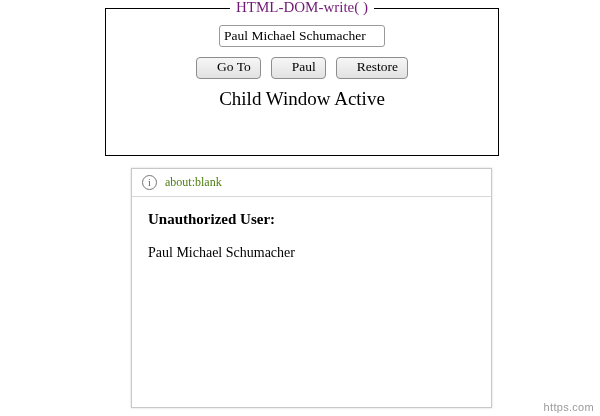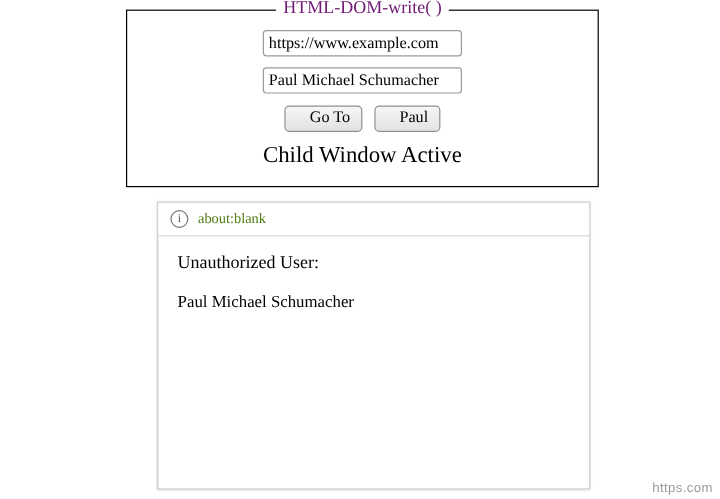--- a/index.html
+++ b/index.html
@@ -175,21 +175,21 @@
     font-family: Liberation Serif, serif;
     font-size: 12px;
     color: #4d7c0f;
   }
   .content {
     padding: 14px 16px 0 16px;
   }
   .content-heading {
     font-family: "Liberation Serif", serif;
     font-size: 15px;
-    font-weight: normal;
+    font-weight: bold;
     color: #000000;
     margin: 0 0 17px 0;
   }
   .content-body {
     font-family: "Liberation Serif", serif;
     font-size: 14px;
     color: #000000;
     margin: 0;
   }
 
@@ -203,25 +203,25 @@
     color: #9a9a9a;
     letter-spacing: 0.3px;
   }
 </style>
 </head>
 <body>
 
 <div class="panel">
   <div class="panel-legend">HTML-DOM-write( )</div>
   <div class="panel-inner">
-    <input class="field" type="text" value="https://www.example.com" style="">
     <input class="field wide" type="text" value="Paul Michael Schumacher" style="">
     <div class="btn-row">
       <button class="btn">Go To</button>
       <button class="btn">Paul</button>
+      <button class="btn">Restore</button>
     </div>
     <div class="status-text">Child Window Active</div>
   </div>
 </div>
 
 <div class="browser">
 
 
   <div class="toolbar">
     <span class="info-icon">i</span>

